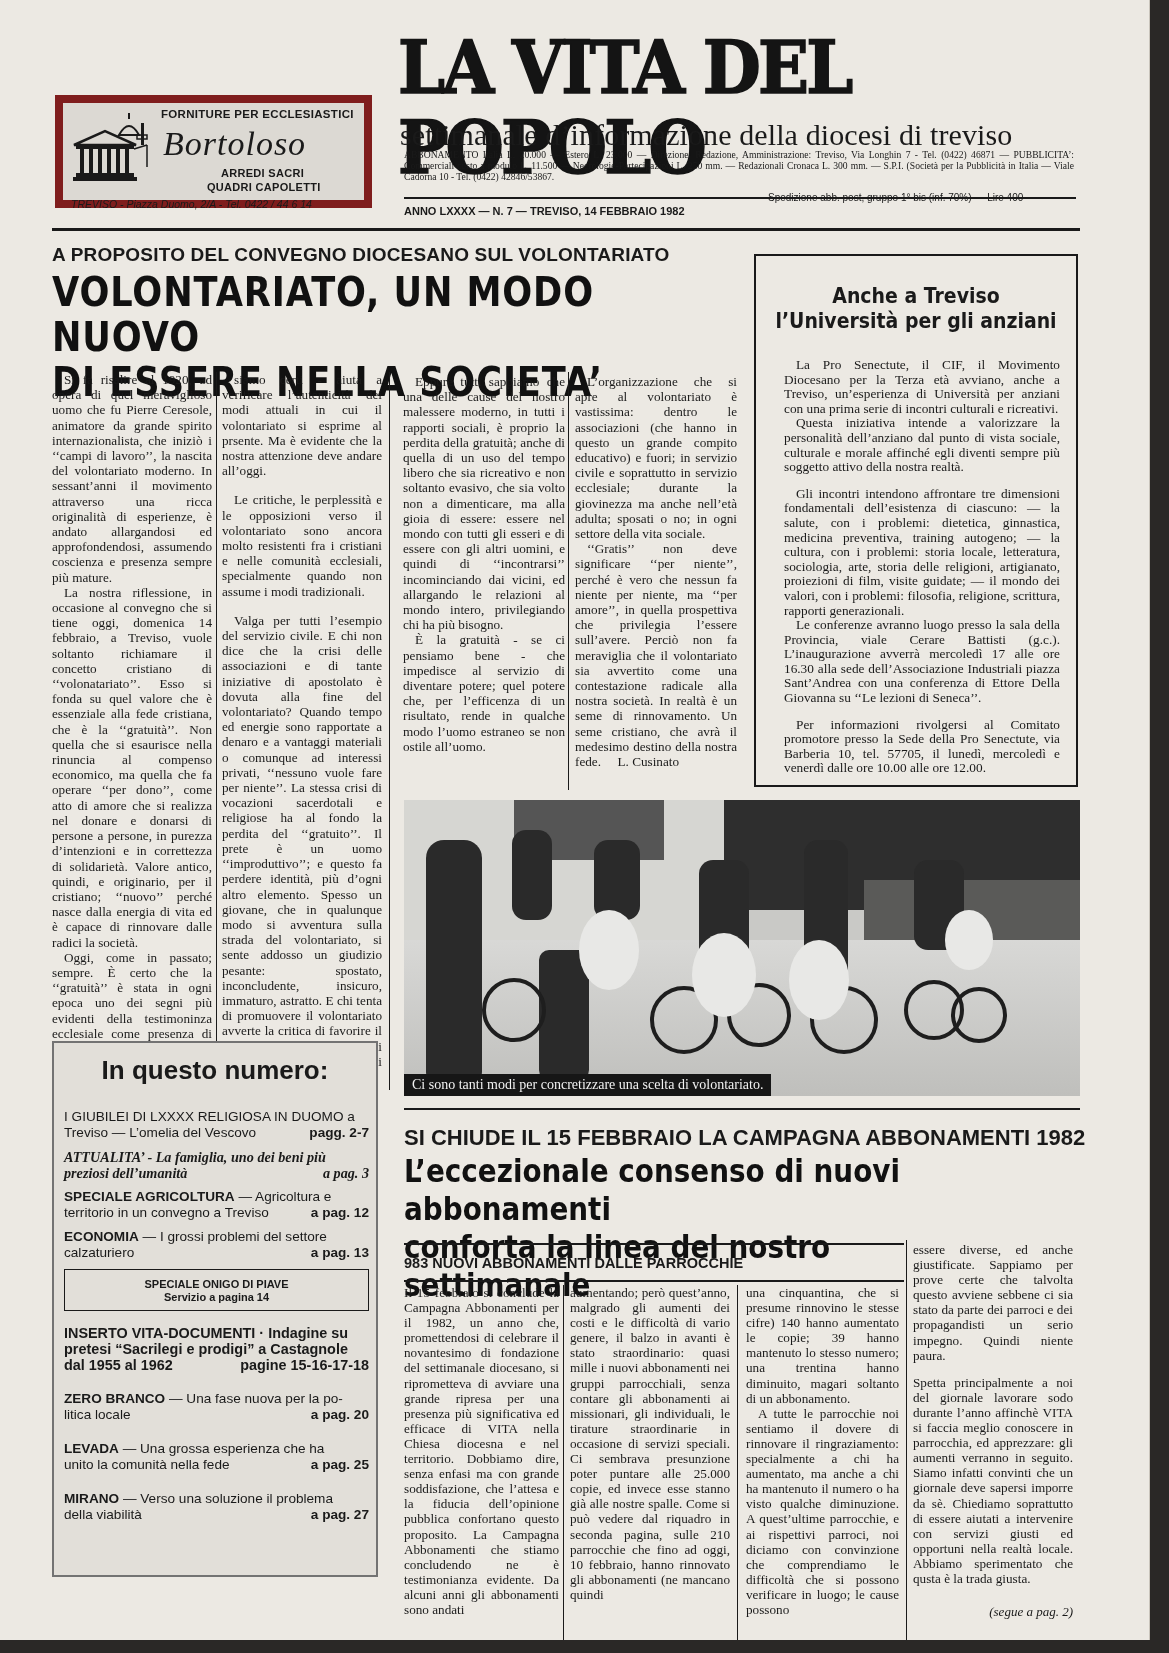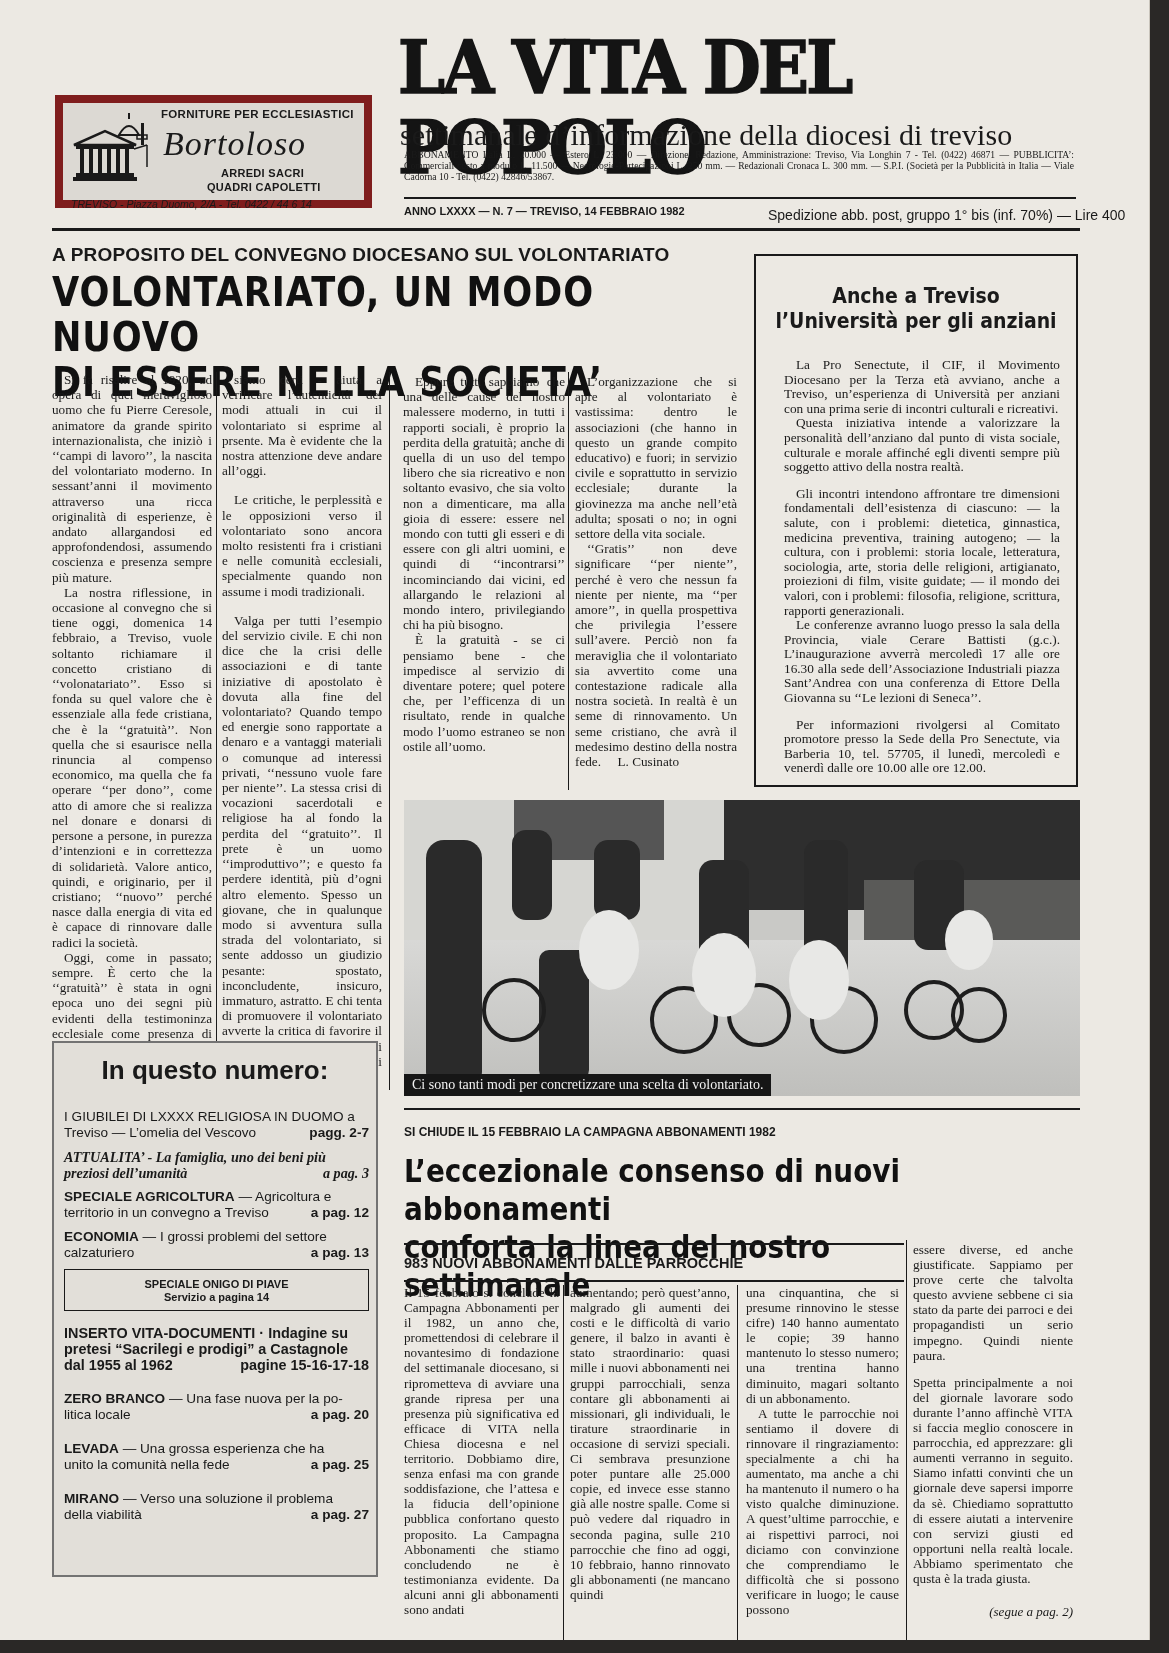--- a/index.html
+++ b/index.html
@@ -35,21 +35,21 @@
   .mast-title {
     left: 398px; top: 28px; width: 680px;
     font-family: "DejaVu Serif", serif; font-weight: 900; font-size: 72px;
     letter-spacing: -3px; line-height: 80px; transform: scaleX(0.93); transform-origin: left;
     color: #141414; -webkit-text-stroke: 1.6px #141414;
   }
   .mast-sub { left: 400px; top: 118px; font-size: 30px; letter-spacing: 0.1px; }
   .mast-info { left: 404px; top: 149px; width: 670px; font-size: 9.6px; line-height: 11px; text-align: justify; }
   .rule { background: #1a1a1a; }
   .issue-line { left: 404px; top: 205px; font-size: 11px; font-weight: bold; }
-  .postal-line { left: 768px; top: 207px; font-size: 14px; }
+  .postal-line { left: 768px; top: 192px; font-size: 10px; }
 
   
   .kicker { left: 52px; top: 244px; font-size: 19px; font-weight: bold; letter-spacing: 0.2px; }
   .headline-1 {
     left: 52px; top: 270px; width: 680px; font-family: "DejaVu Sans", sans-serif; font-weight: bold;
     font-size: 40px; line-height: 45px; letter-spacing: 1px; transform: scaleX(0.88); transform-origin: left;
     color: #111;
   }
   .col { font-size: 13.2px; line-height: 15.2px; text-align: justify; hyphens: auto; }
   .col p { text-indent: 12px; }
@@ -74,21 +74,21 @@
   .toc-list { position: absolute; left: 10px; top: 66px; width: 305px; font-size: 13.6px; line-height: 16px; }
   .toc-item { margin-bottom: 8px; }
   .toc-item .row2 { display: flex; justify-content: space-between; }
   .toc-item b { font-weight: bold; }
   .toc-item.it { font-family: "Liberation Serif", serif; font-style: italic; font-weight: bold; font-size: 14.2px; }
   .toc-special { margin: 8px 0 14px 0; border: 1.5px solid #1a1a1a; text-align: center; font-size: 11px; font-weight: bold; padding: 8px 0 6px; line-height: 13px; }
   .toc-item.big { font-weight: bold; font-size: 14.4px; margin-bottom: 18px; }
   .toc-item.spaced { margin-bottom: 18px; }
 
   
-  .kicker2 { left: 404px; top: 1125px; font-size: 12px; font-weight: bold; }
+  .kicker2 { left: 404px; top: 1125px; font-size: 22px; font-weight: bold; }
   .headline-2 {
     left: 404px; top: 1152px; width: 700px; font-family: "DejaVu Sans", sans-serif; font-weight: bold;
     font-size: 32px; line-height: 38px; transform: scaleX(0.87); transform-origin: left; color: #111;
   }
   .sub-hd { left: 404px; top: 1255px; width: 500px; text-align: left; font-size: 14.5px; font-weight: bold; }
   .col2 { font-size: 13.2px; line-height: 15.1px; text-align: justify; }
   .col2 p { text-indent: 12px; }
   .col2 p.noind { text-indent: 0; }
   .col2 p.gap { margin-top: 12px; }
   .segue { text-align: right; font-style: italic; margin-top: 18px; font-size: 13px; }

